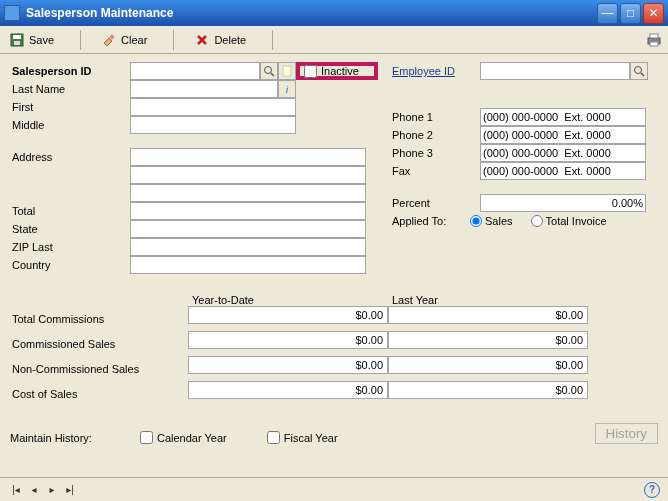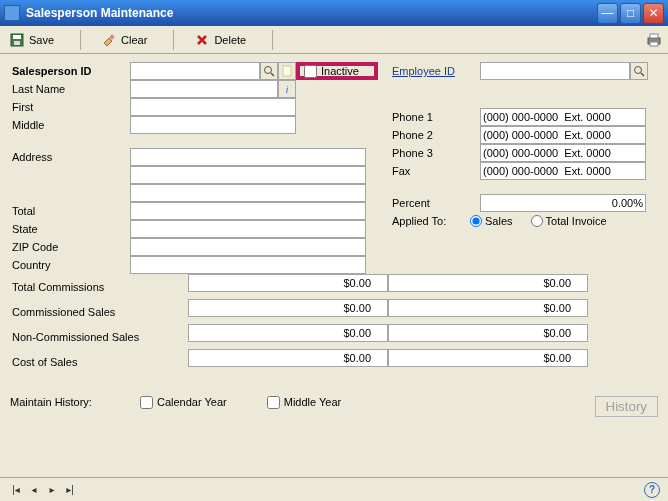--- a/index.html
+++ b/index.html
@@ -94,24 +94,24 @@
   .appliedrow { display:flex; align-items:center; height:18px;}
   .radio { width:12px; height:12px; margin:0 3px 0 8px;}
 
   .commh { height:18px; border:1px solid #b5b5b5; background:#ece9d8;}
   
   .colhdrs { display:flex; margin-top:20px; }
   .colhdrs .c0 { width:178px; }
   .colhdrs .c1, .colhdrs .c2 { width:200px; padding-left:4px; }
   .tr { display:flex; height:25px; }
   .tr .c0 { width:178px; padding-left:2px; display:flex; align-items:center;}
-  .tr .c1, .tr .c2 { width:200px; border:1px solid #a5a5a5; background:#fff; text-align:right; padding-right:16px; line-height:16px; height:18px;}
+  .tr .c1, .tr .c2 { width:200px; border:1px solid #a5a5a5; background:#fff; text-align:right; padding-right:4px; line-height:16px; height:18px;}
   .tr .c1 { margin-right:0px; }
 
-  .maintain { margin-top:22px; display:flex; align-items:flex-start; height:22px;}
+  .maintain { margin-top:16px; display:flex; align-items:flex-end; height:22px;}
   .hist-btn {
     margin-left:auto;
     height:21px; padding:0 10px;
     border:1px solid #b5b5b5;
     background:#ece9d8;
     color:#a0a0a0;
     cursor:default;
   }
 
   .footer {
@@ -252,21 +252,21 @@
     </div>
     <div class="row">
       <div class="lbl">Total</div>
       <input class="fld" style="width: 236px;">
     </div>
     <div class="row">
       <div class="lbl">State</div>
       <input class="fld" style="width: 236px;">
     </div>
     <div class="row">
-      <div class="lbl">ZIP Code</div>
+      <div class="lbl">ZIP Last</div>
       <input class="fld" style="width: 236px;">
     </div>
     <div class="row">
       <div class="lbl">Country</div>
       <input class="fld" style="width: 236px;">
     </div>
   </div>
 
   <div class="rightcol">
     <div class="row">
@@ -310,20 +310,25 @@
       <div class="lbl" style="width:72px">Applied To:</div>
       <input type="radio" class="radio" name="app" checked="" style="">
       <span>Sales</span>
       <input type="radio" class="radio" name="app" style="margin-left: 18px;">
       <span>Total Invoice</span>
     </div>
   </div>
 
   <div class="clear"></div>
 
+  <div class="colhdrs">
+    <div class="c0"></div>
+    <div class="c1">Year-to-Date</div>
+    <div class="c2">Last Year</div>
+  </div>
   <div class="tr">
     <div class="c0">Total Commissions</div>
     <div class="c1">$0.00</div>
     <div class="c2">$0.00</div>
   </div>
   <div class="tr">
     <div class="c0">Commissioned Sales</div>
     <div class="c1">$0.00</div>
     <div class="c2">$0.00</div>
   </div>
@@ -336,21 +341,21 @@
     <div class="c0">Cost of Sales</div>
     <div class="c1">$0.00</div>
     <div class="c2">$0.00</div>
   </div>
 
   <div class="maintain">
     <span style="width:128px">Maintain History:</span>
     <input type="checkbox" class="cb" style="">
     <span>Calendar Year</span>
     <input type="checkbox" class="cb" style="margin-left: 40px;">
-    <span>Middle Year</span>
+    <span>Fiscal Year</span>
     <button class="hist-btn" disabled="">History</button>
   </div>
 </div>
 
 <div class="footer">
   <div class="navbtn">|◂</div>
   <div class="navbtn">◂</div>
   <div class="navbtn">▸</div>
   <div class="navbtn">▸|</div>
   <div class="help-ic">

